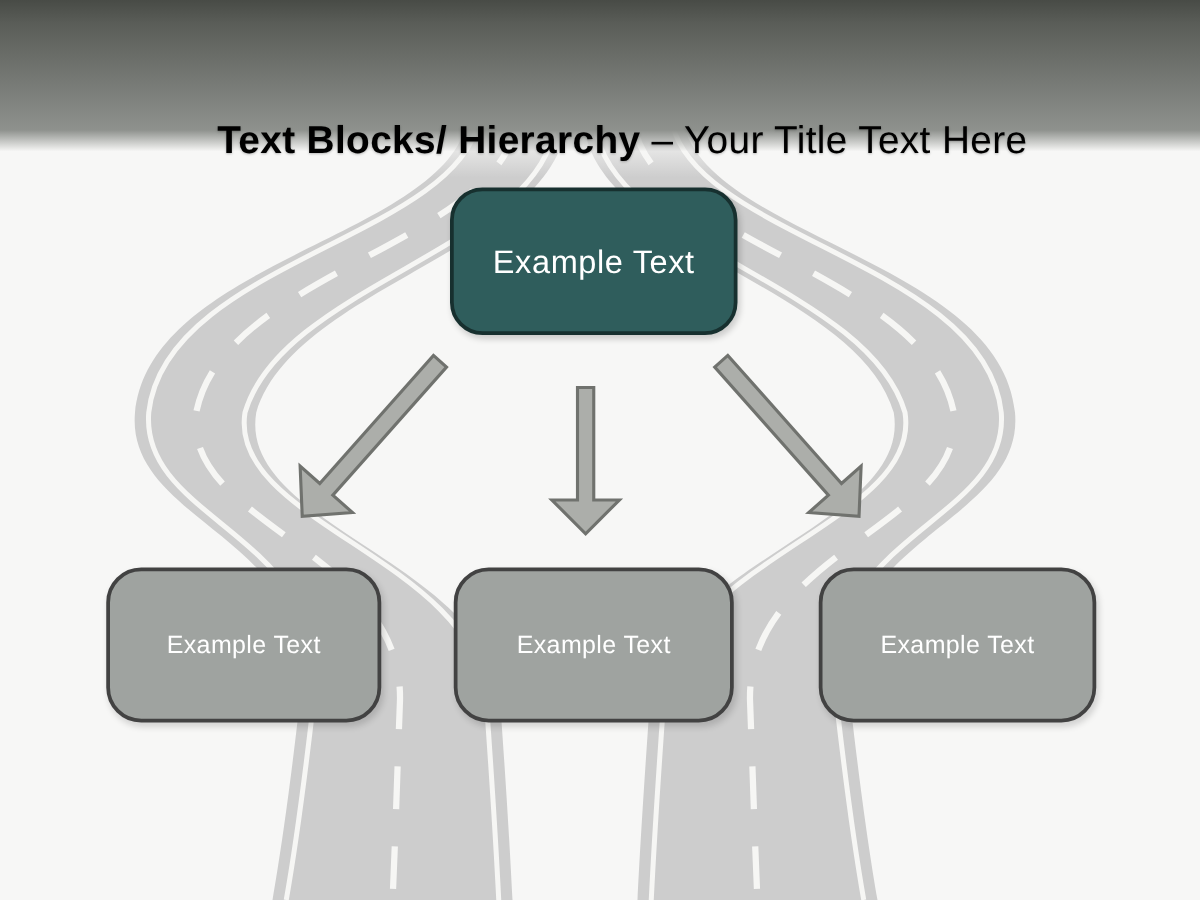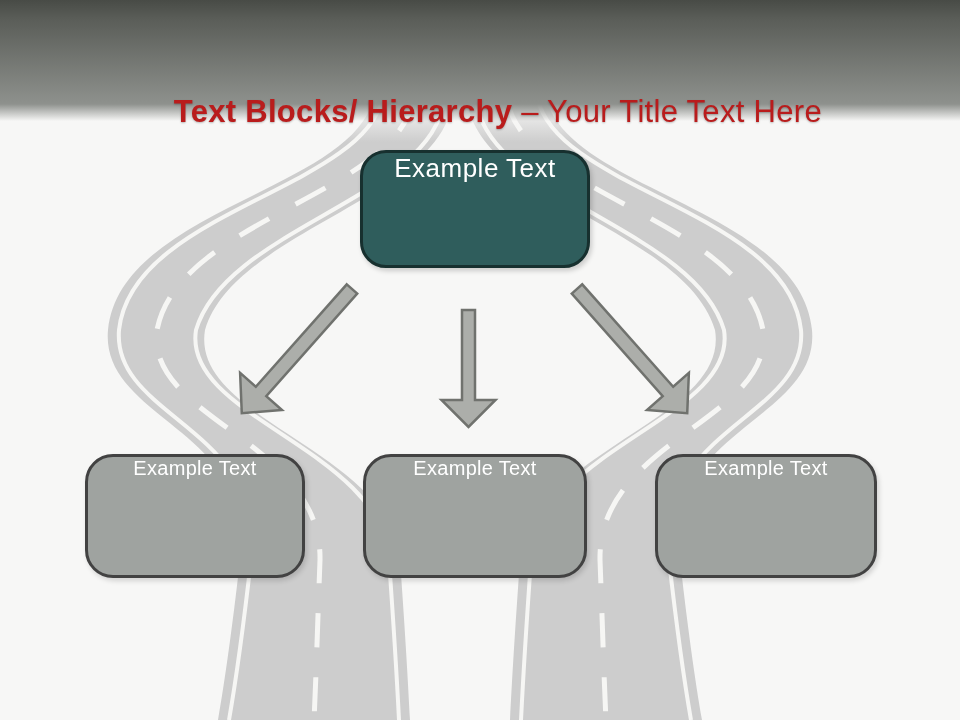--- a/index.html
+++ b/index.html
@@ -19,31 +19,31 @@
     z-index:3;
   }
   .header-fade{
     position:absolute;left:0;top:104px;width:960px;height:38px;
     background:linear-gradient(to bottom,#8E918D 0%,rgba(247,247,246,0.55) 45%,rgba(247,247,246,0) 100%);
     z-index:3;
   }
   .slide-title{
     position:absolute;left:0;top:52px;width:960px;
     text-align:center;line-height:40px;
-    color:#b91c1c;font-size:31px;letter-spacing:0.3px;
+    color:#000000;font-size:31px;letter-spacing:0.3px;
     white-space:pre;
     text-shadow:0 1px 2px rgba(0,0,0,0.25);
   }
   .slide-title .t-bold{font-weight:700;}
   .slide-title .t-rest{font-weight:400;}
   
   .arrows{position:absolute;left:0;top:0;width:960px;height:720px;z-index:4;pointer-events:none;}
   .node{
     position:absolute;z-index:5;
-    display:flex;align-items:flex-start;justify-content:center;
+    display:flex;align-items:center;justify-content:center;
     color:#FFFFFF;text-align:center;
     box-sizing:border-box;
   }
   .node-root{
     left:360px;top:150px;width:230px;height:118px;
     background:#2F5D5C;
     border:3px solid #17302F;
     border-radius:26px;
     font-size:26px;letter-spacing:0.5px;
     box-shadow:2px 3px 5px rgba(0,0,0,0.18);

